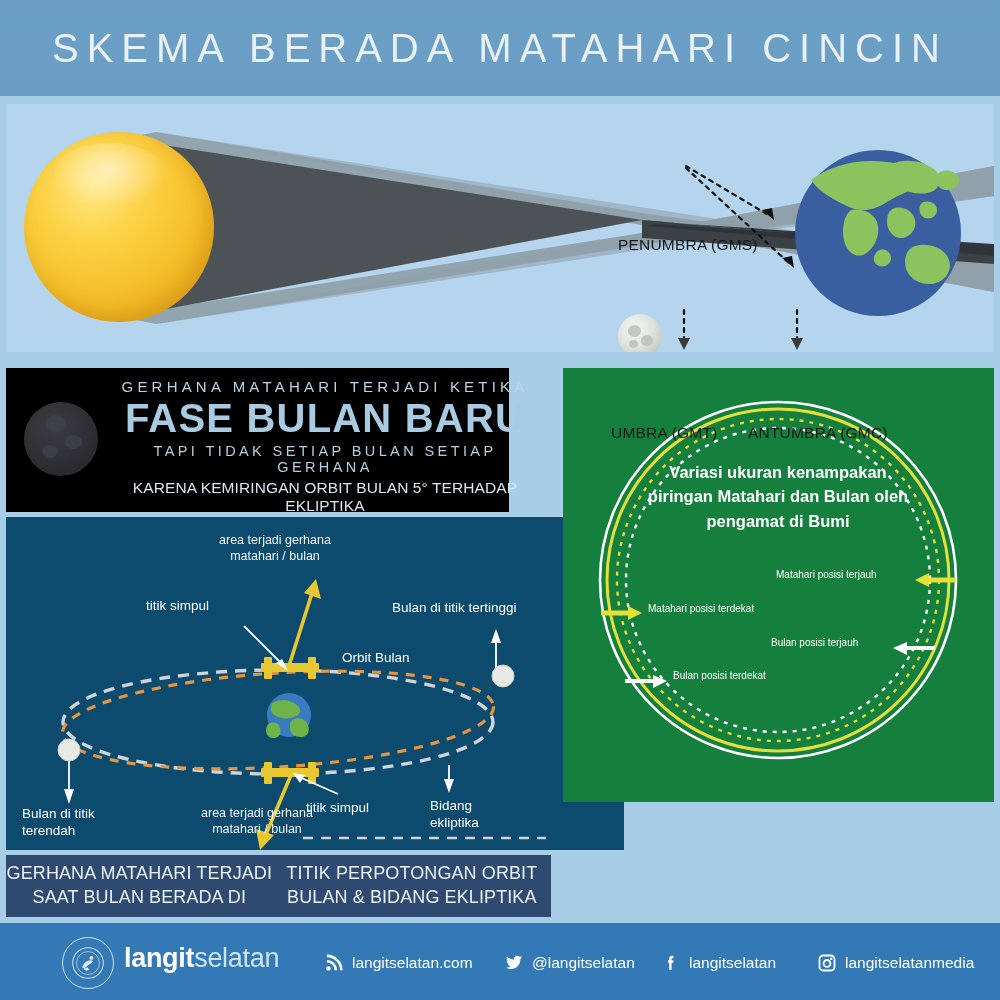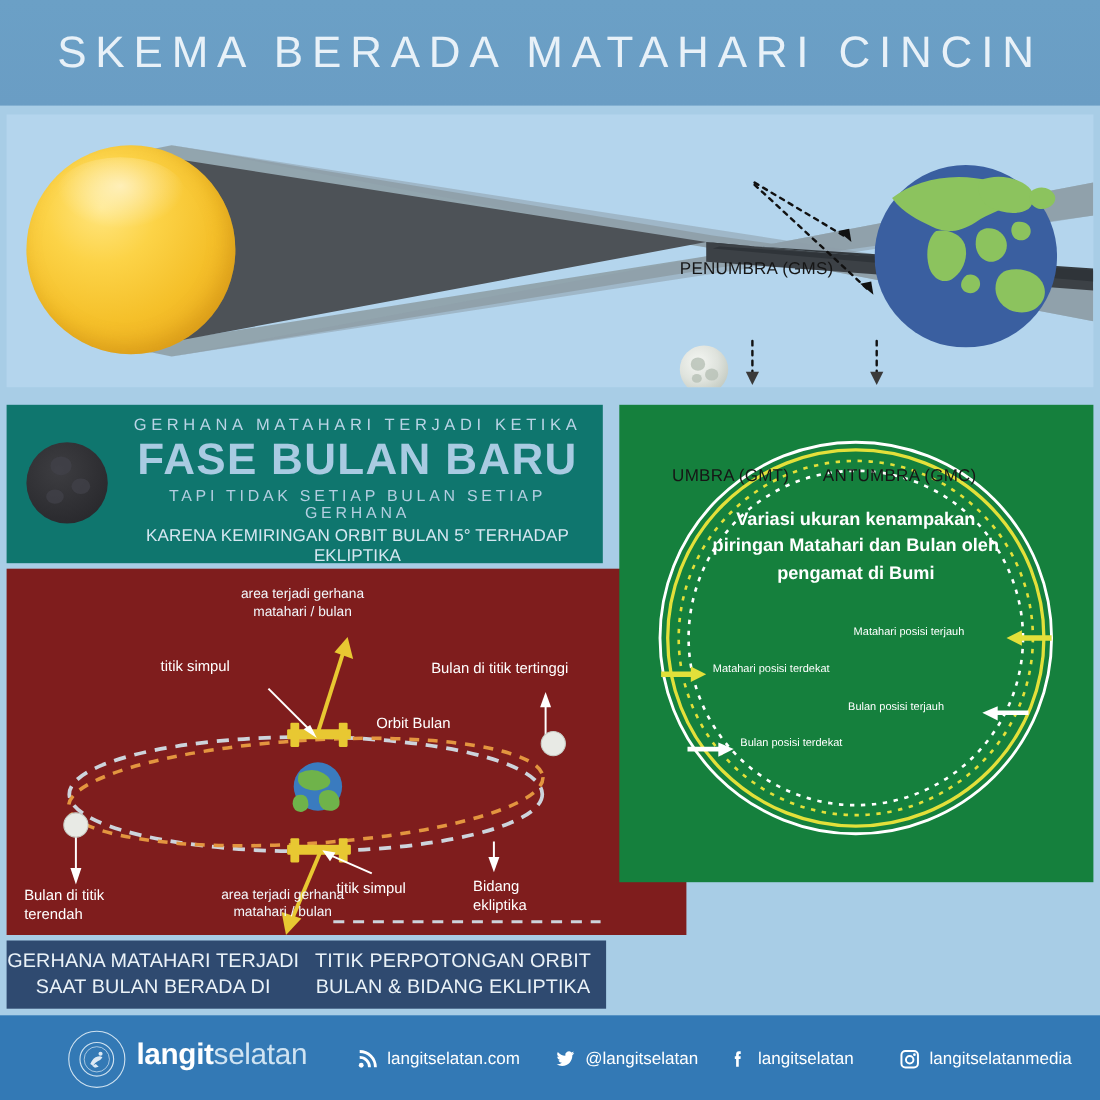--- a/index.html
+++ b/index.html
@@ -49,37 +49,37 @@
     position:absolute;font-size:15.5px;color:#161616;letter-spacing:.2px;
     font-family:"Liberation Sans",sans-serif;white-space:nowrap;z-index:8;
   }
   #lbl-penumbra{left:612px;top:132px;}
   #lbl-umbra{left:611px;top:316px;}
   #lbl-antumbra{left:748px;top:316px;}
   .ptr-svg{position:absolute;left:0;top:104px;width:1000px;height:248px;z-index:7;pointer-events:none;}
 
   
   .newmoon{
-    position:absolute;left:6px;top:368px;width:542px;height:144px;
-    background:#0f766e;
+    position:absolute;left:6px;top:368px;width:503px;height:144px;
+    background:#000000;
   }
   .nm-moon{
     position:absolute;left:18px;top:34px;width:74px;height:74px;border-radius:50%;
     background:radial-gradient(circle at 40% 34%, #3d3d41 0%, #333337 40%, #2a2a2e 75%, #222226 100%);
   }
   .nm-moon .sp{position:absolute;border-radius:50%;background:#42424a;opacity:.75;}
   .nm-text{position:absolute;left:100px;top:10px;width:438px;text-align:center;}
   .nm-l1{font-size:15px;letter-spacing:4.2px;color:#b9d4e6;font-weight:400;}
   .nm-l2{font-size:40px;letter-spacing:1.2px;color:#a9cbe2;font-weight:bold;line-height:1.05;margin-top:2px;}
   .nm-l3{font-size:14.5px;letter-spacing:3.4px;color:#b3cee1;margin-top:4px;}
   .nm-l4{font-size:15.5px;letter-spacing:.1px;color:#d6e7f2;margin-top:4px;font-weight:500;}
 
   
   .orbit-panel{
-    position:absolute;left:6px;top:517px;width:618px;height:333px;background:#7f1d1d;overflow:hidden;
+    position:absolute;left:6px;top:517px;width:618px;height:333px;background:#0c4a6e;overflow:hidden;
   }
   .orbit-svg{position:absolute;left:0;top:0;width:545px;height:333px;}
   .olbl{position:absolute;color:#ffffff;font-size:13.5px;font-family:"Liberation Sans",sans-serif;line-height:1.28;}
   .olbl.sm{font-size:12.5px;color:#f2f6fa;}
 
   
   .caption-left{
     position:absolute;left:6px;top:855px;width:545px;height:62px;background:#2f4a70;
     display:flex;align-items:center;justify-content:center;
   }

